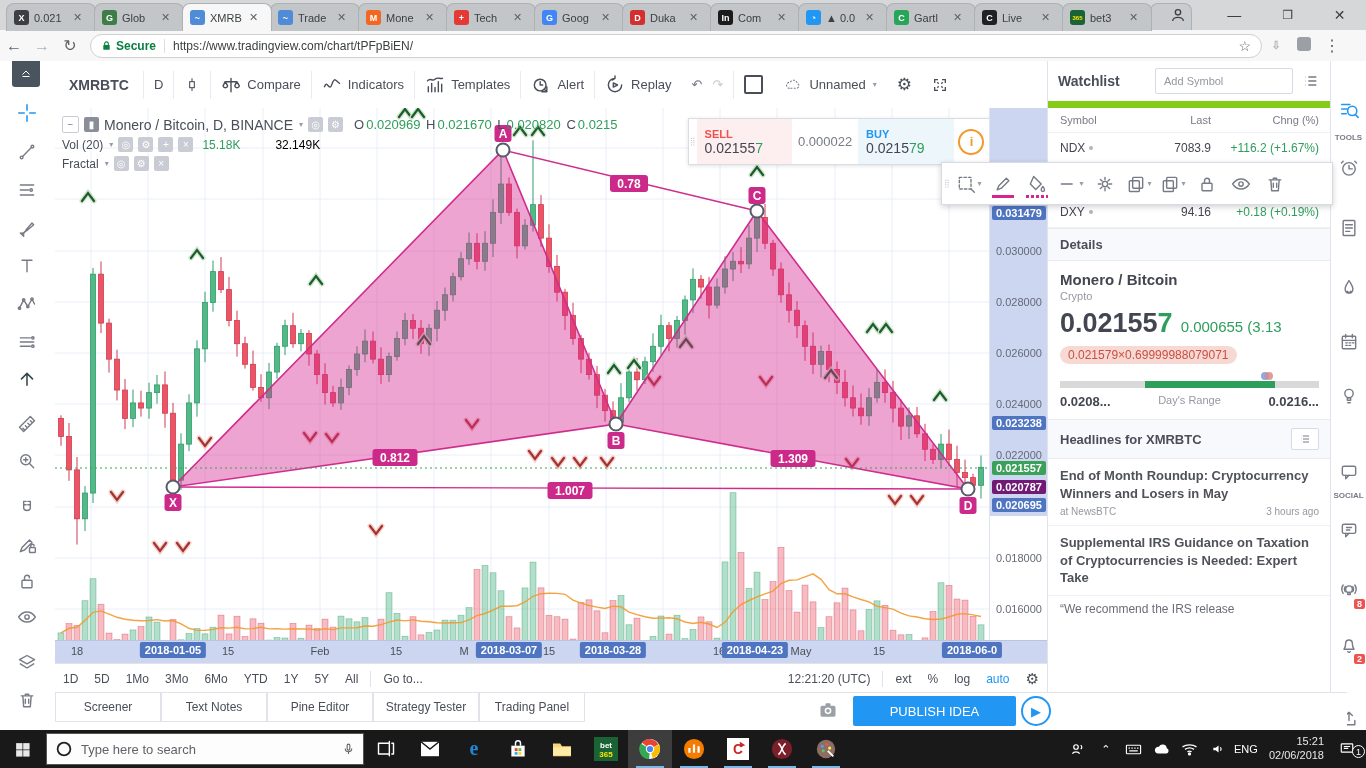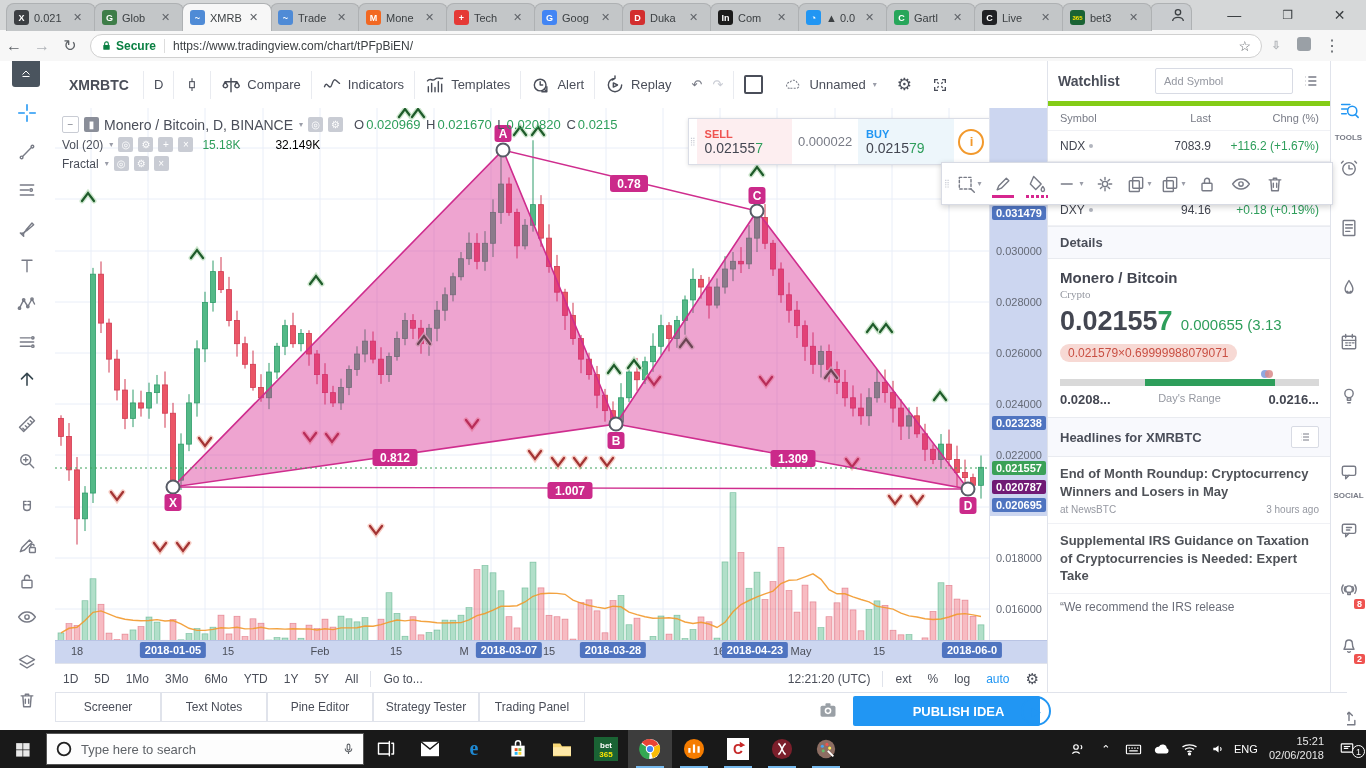--- a/index.html
+++ b/index.html
@@ -60,32 +60,32 @@
   #q-pm div:first-child{border-bottom:1px solid #e4e6ee;}
   #count-badge{left:1030px;top:140px;background:#4f74c0;color:#fff;font-size:11px;font-weight:bold;padding:1px 5px;border-radius:2px;}
   
   #drawbar{left:941px;top:162px;width:390px;height:41px;background:#fff;border:1px solid #d8dbe4;box-shadow:0 2px 6px rgba(0,0,0,.18);display:flex;align-items:center;z-index:30;}
   .db-item{width:34px;height:34px;display:flex;align-items:center;justify-content:center;position:relative;}
   .db-caret{font-size:8px;color:#9a9da8;margin-left:1px;}
   .under-bar{position:absolute;left:6px;right:6px;bottom:3px;height:3px;background:#d6268e;}
   .under-bar.dash{background:repeating-linear-gradient(90deg,#d6268e 0 3px,#fff 3px 5px);}
   
   #watchlist{left:1047px;top:61px;width:283px;height:669px;background:#fff;border-left:1px solid #e0e3eb;color:#434651;}
-  #wl-head{display:flex;align-items:center;height:40px;border-bottom:5px solid #84cc16;padding:0 10px;gap:8px;}
+  #wl-head{display:flex;align-items:center;height:40px;border-bottom:7px solid #84cc16;padding:0 10px;gap:8px;}
   #wl-title{font-size:14px;font-weight:bold;color:#4a4e59;flex:1;}
   #wl-addsym{width:120px;height:24px;border:1px solid #d8dbe4;border-radius:2px;font-size:11px;color:#9598a1;display:flex;align-items:center;padding:0 8px;}
   .wl-cols{display:flex;font-size:11px;color:#787b86;padding:6px 12px;border-bottom:1px solid #f0f1f5;}
   .wl-row{display:flex;font-size:12px;padding:8px 12px;border-bottom:1px solid #f0f1f5;align-items:center;}
   .wl-sym{flex:1;display:flex;align-items:center;gap:4px;}
   .wl-dot{width:4px;height:4px;border-radius:50%;background:#b2b5be;}
   .wl-last{width:72px;text-align:right;}
   .wl-chg{width:108px;text-align:right;color:#2e9e5b;}
   .sec-head{font-size:13px;font-weight:bold;color:#4a4e59;padding:8px 12px;background:#f8f9fd;border-bottom:1px solid #e9ebf0;border-top:1px solid #e9ebf0;}
   #det-name{font-size:15px;font-weight:bold;padding:10px 12px 0;}
-  #det-type{font-size:11px;color:#9598a1;padding:2px 12px;font-family:Liberation Serif, serif;}
+  #det-type{font-size:11px;color:#9598a1;padding:2px 12px;}
   #det-price-row{padding:4px 12px;display:flex;align-items:baseline;gap:8px;white-space:nowrap;overflow:hidden;}
   #det-price{font-size:27px;font-weight:bold;color:#434651;}
   #det-price b{color:#2e9e5b;}
   #det-chg{font-size:15px;color:#2e9e5b;}
   .pill{margin:3px 12px;display:inline-block;font-size:12px;padding:2px 8px;border-radius:9px;}
   .pill.blue{background:#d5e3f7;color:#3d6dbf;}
   .pill.rose{background:#f7d9d4;color:#c94f43;}
   #range-wrap{padding:14px 12px 0;}
   #range-track{height:7px;background:#d9d9d9;position:relative;}
   #range-fill{position:absolute;top:0;bottom:0;background:#2e9e5b;}
@@ -102,21 +102,21 @@
   .rr-lbl{position:absolute;left:0;width:35px;text-align:center;font-size:8px;color:#787b86;font-weight:bold;}
   .rr-badge{position:absolute;right:1px;bottom:-2px;background:#ef5350;color:#fff;font-size:9px;font-weight:bold;border-radius:2px;padding:0 3px;}
   
   #rangebar{left:55px;top:663px;width:992px;height:29px;background:#fff;border-top:1px solid #e0e3eb;display:flex;align-items:center;font-size:12px;color:#4a4e59;}
   .rb-item{padding:0 8px;}
   .rb-div{width:1px;height:16px;background:#e0e3eb;margin:0 4px;}
   #rb-right{margin-left:auto;display:flex;align-items:center;}
   .blue{color:#2196f3;}
   #tabbar{left:55px;top:692px;width:1292px;height:38px;background:#fff;border-top:1px solid #e0e3eb;display:flex;align-items:center;}
   .btab{height:28px;margin-top:0px;border:1px solid #e0e3eb;border-top:none;display:flex;align-items:center;justify-content:center;font-size:12px;color:#4a4e59;width:104px;background:#fff;}
-  #publish-btn{position:absolute;left:798px;top:3px;width:163px;height:30px;background:#2196f3;color:#fff;font-weight:bold;font-size:13px;display:flex;align-items:center;justify-content:center;border-radius:2px;padding-left:24px;}
+  #publish-btn{position:absolute;left:798px;top:3px;width:163px;height:30px;background:#2196f3;color:#fff;font-weight:normal;font-size:13px;display:flex;align-items:center;justify-content:center;border-radius:2px;}
   #play-btn{position:absolute;left:966px;top:3px;width:30px;height:30px;border:2px solid #2196f3;border-radius:50%;box-sizing:border-box;display:flex;align-items:center;justify-content:center;color:#2196f3;font-size:13px;}
   
   #taskbar{left:0;top:730px;width:1366px;height:38px;background:#191919;display:flex;align-items:center;color:#e8e8e8;}
   #tb-search{width:300px;height:30px;background:#fdfdfd;border:1px solid #555;margin-left:2px;display:flex;align-items:center;gap:8px;padding:0 8px;color:#5f6368;font-size:13px;}
   .tb-ico{width:44px;height:38px;display:flex;align-items:center;justify-content:center;position:relative;}
   .tb-ico.active{background:#3d3d3d;}
   .tb-under{position:absolute;bottom:0;left:8px;right:8px;height:2px;background:#76b9ed;}
   #tb-tray{margin-left:auto;display:flex;align-items:center;gap:2px;}
   .tray-ico{width:26px;display:flex;justify-content:center;color:#fff;}
   #tb-clock{font-size:11px;text-align:right;line-height:1.25;margin:0 8px;}

